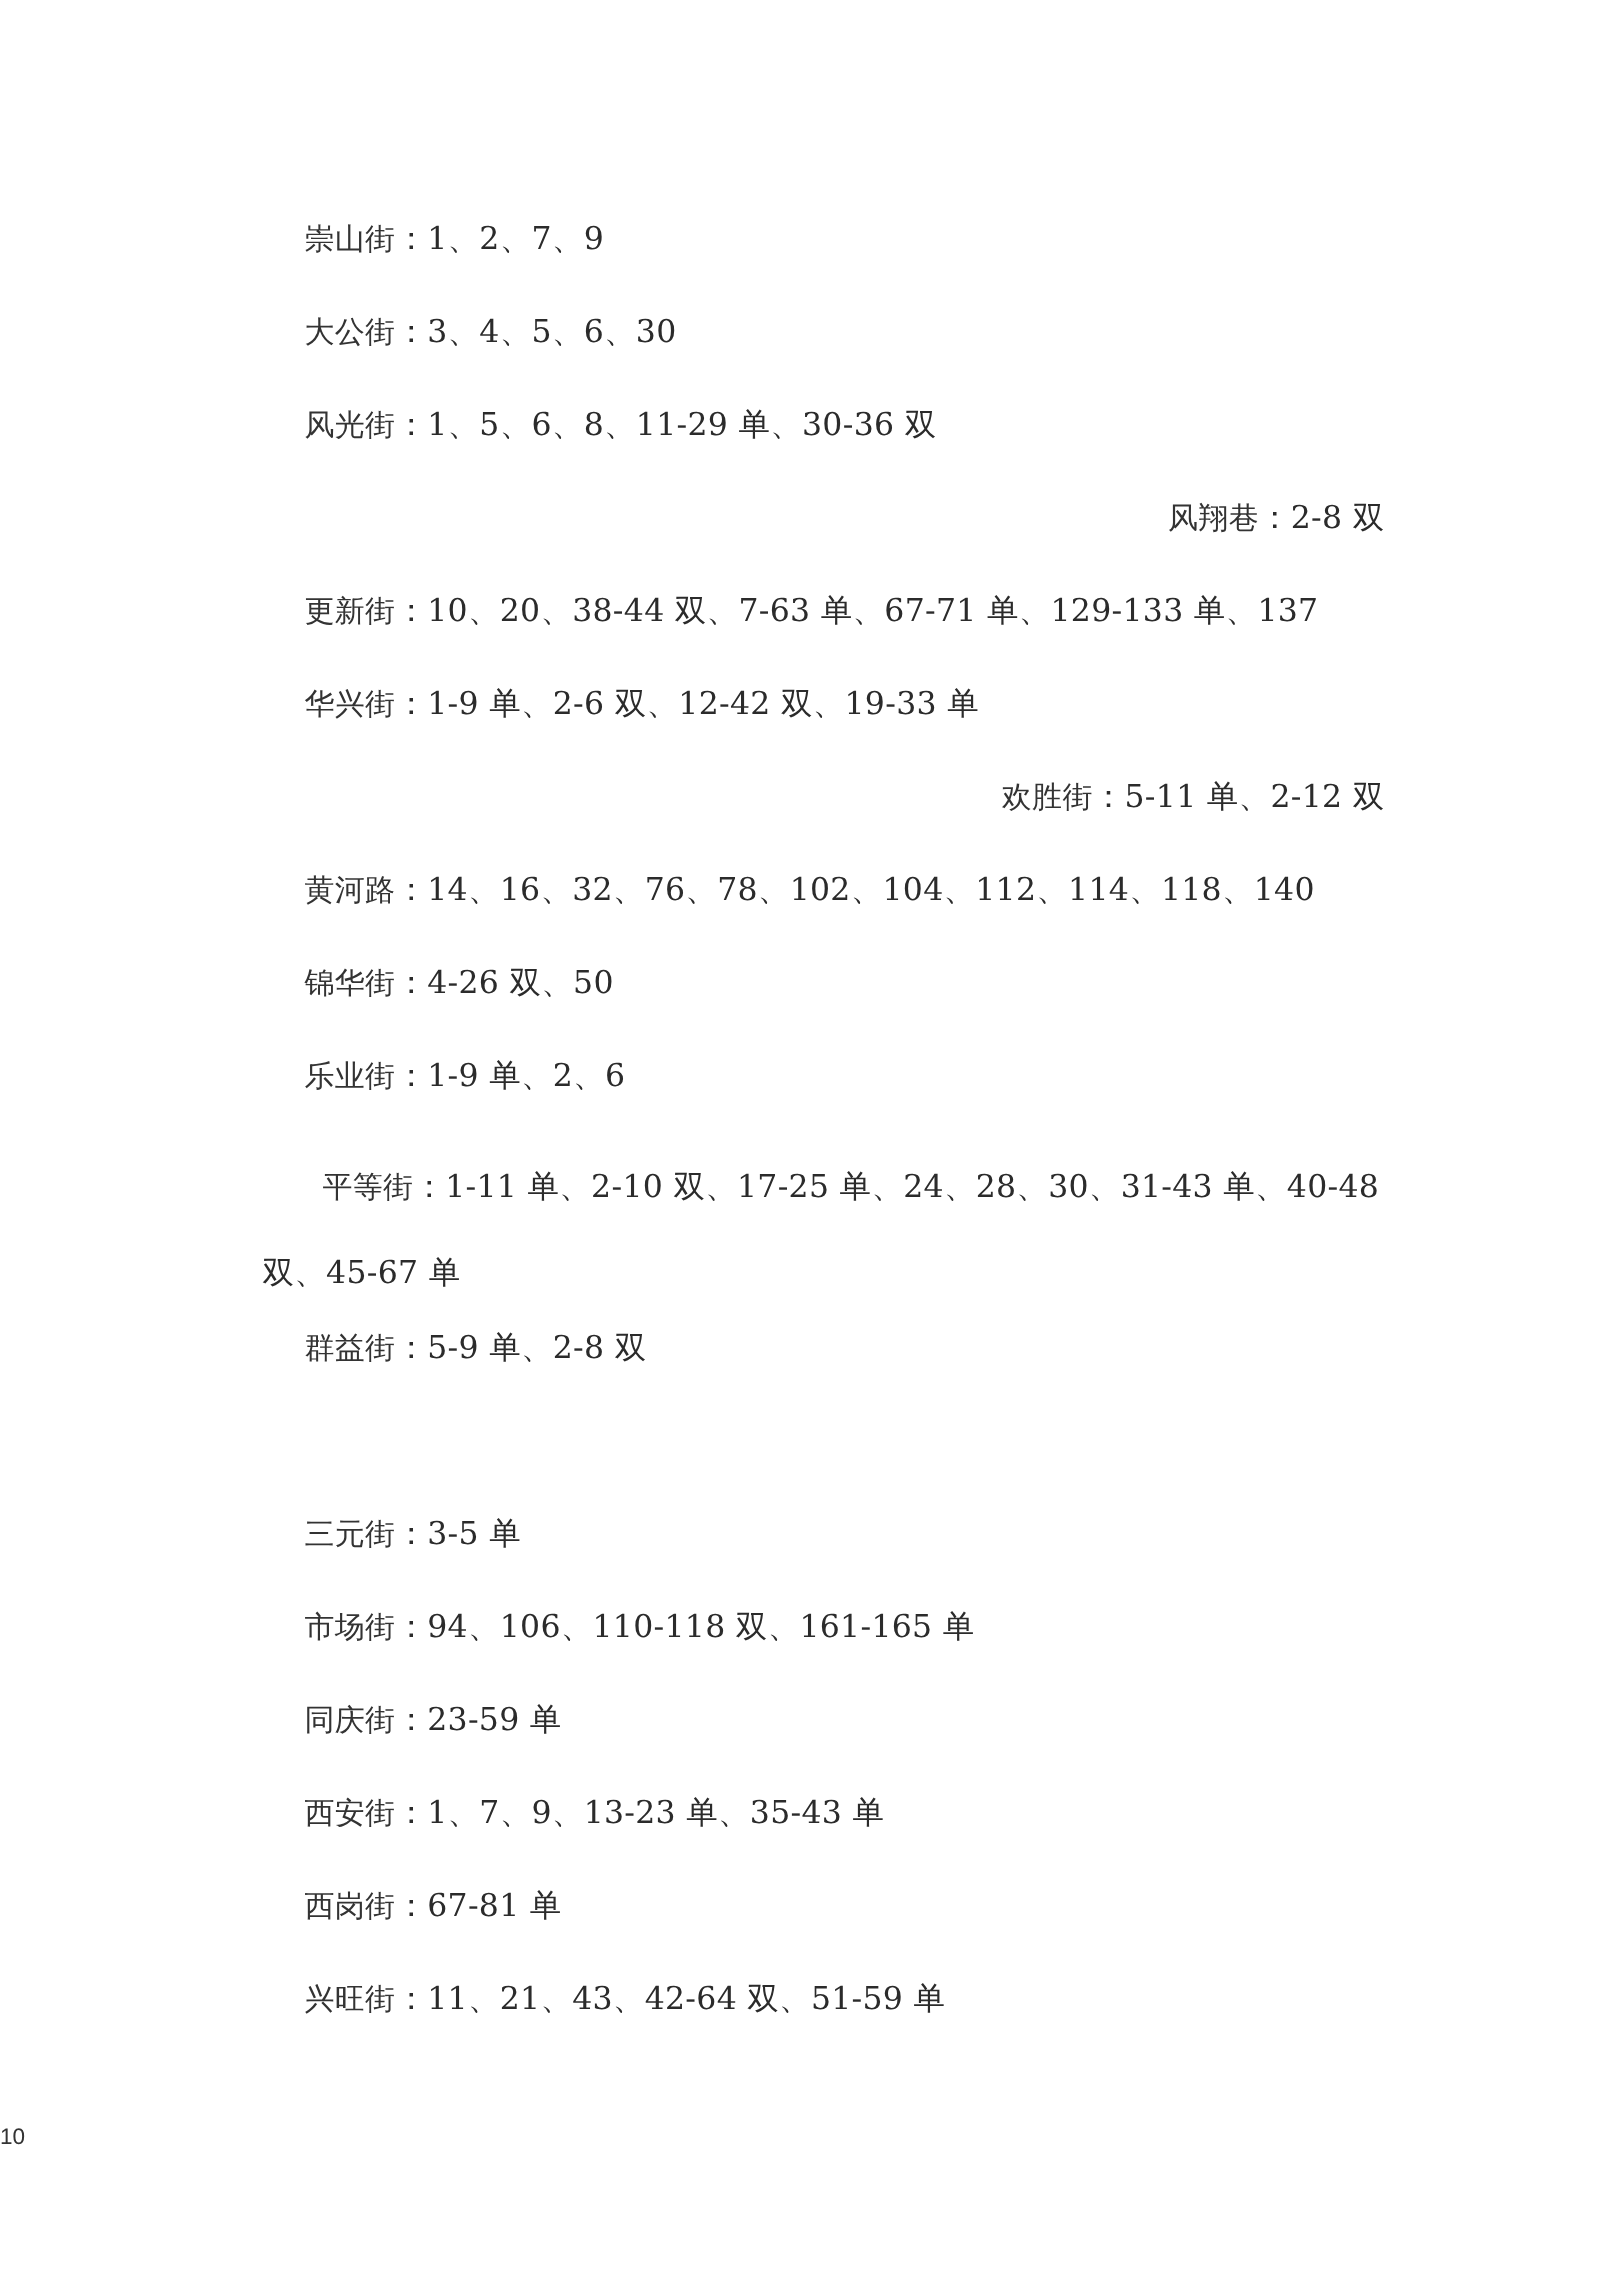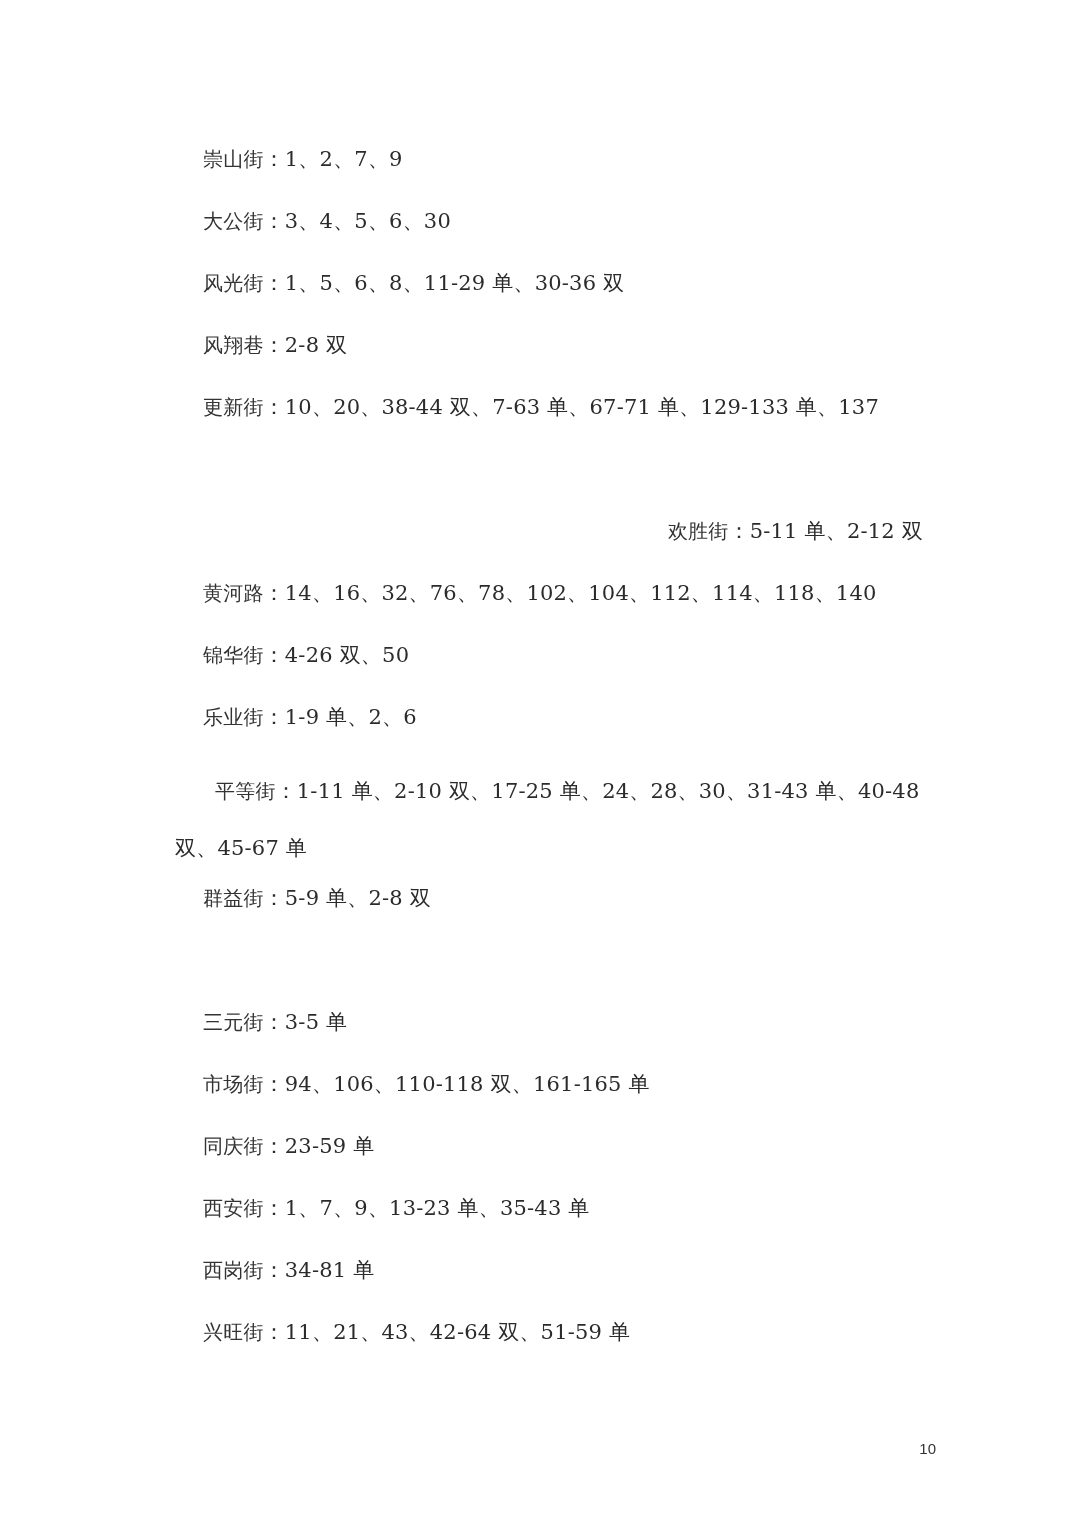--- a/index.html
+++ b/index.html
@@ -36,42 +36,42 @@
     .street {
       font-family: "DejaVu Sans", "Liberation Sans", sans-serif;
       font-size: 20px;
       color: #333333;
     }
     .page-number {
       position: absolute;
       left: 0;
       width: 936px;
       top: 1416px;
-      text-align: right;
+      text-align: left;
       font-family: "Liberation Sans", "DejaVu Sans", sans-serif;
       font-size: 15px;
       color: #333333;
-      margin-top: 24px;
     }
   </style>
 </head>
 <body>
 
 <div class="page">
 
   <p class="para" style="top:131px;margin:0;"><span class="street">崇山街</span><span>：</span><span>1、2、7、9</span></p>
 
   <p class="para" style="top:193px;margin:0;"><span class="street">大公街</span><span>：</span><span>3、4、5、6、30</span></p>
 
   <p class="para" style="top:255px;margin:0;"><span class="street">风光街</span><span>：</span><span>1、5、6、8、11-29 单、30-36 双</span></p>
 
-  <p class="para" style="top:317px;margin:0;"><span class="street">风翔巷</span><span>：</span><span>2-8 双</span></p>
+  <p class="para" style="top:317px;margin:0;text-align:right;"><span class="street">风翔巷</span><span>：</span><span>2-8 双</span></p>
 
   <p class="para" style="top:379px;margin:0;"><span class="street">更新街</span><span>：</span><span>10、20、38-44 双、7-63 单、67-71 单、129-133 单、137</span></p>
 
+  <p class="para" style="top:441px;margin:0;"><span class="street">华兴街</span><span>：</span><span>1-9 单、2-6 双、12-42 双、19-33 单</span></p>
 
   <p class="para" style="top:503px;margin:0;text-align:right;"><span class="street">欢胜街</span><span>：</span><span>5-11 单、2-12 双</span></p>
 
   <p class="para" style="top:565px;margin:0;"><span class="street">黄河路</span><span>：</span><span>14、16、32、76、78、102、104、112、114、118、140</span></p>
 
   <p class="para" style="top:627px;margin:0;"><span class="street">锦华街</span><span>：</span><span>4-26 双、50</span></p>
 
   <p class="para" style="top:689px;margin:0;"><span class="street">乐业街</span><span>：</span><span>1-9 单、2、6</span></p>
 
   <p class="para" style="top:751px;margin:12px;"><span class="street">平等街</span><span>：</span><span>1-11 单、2-10 双、17-25 单、24、28、30、31-43 单、40-48 双、45-67 单</span></p>
@@ -80,18 +80,18 @@
 
 
   <p class="para" style="top:994px;margin:0;"><span class="street">三元街</span><span>：</span><span>3-5 单</span></p>
 
   <p class="para" style="top:1056px;margin:0;"><span class="street">市场街</span><span>：</span><span>94、106、110-118 双、161-165 单</span></p>
 
   <p class="para" style="top:1118px;margin:0;"><span class="street">同庆街</span><span>：</span><span>23-59 单</span></p>
 
   <p class="para" style="top:1180px;margin:0;"><span class="street">西安街</span><span>：</span><span>1、7、9、13-23 单、35-43 单</span></p>
 
-  <p class="para" style="top:1242px;margin:0;"><span class="street">西岗街</span><span>：</span><span>34-81 单</span></p>
+  <p class="para" style="top:1242px;margin:0;"><span class="street">西岗街</span><span>：</span><span>67-81 单</span></p>
 
   <p class="para" style="top:1304px;margin:0;"><span class="street">兴旺街</span><span>：</span><span>11、21、43、42-64 双、51-59 单</span></p>
 
   <div class="page-number">10</div>
 </div>
 
 </body></html>

